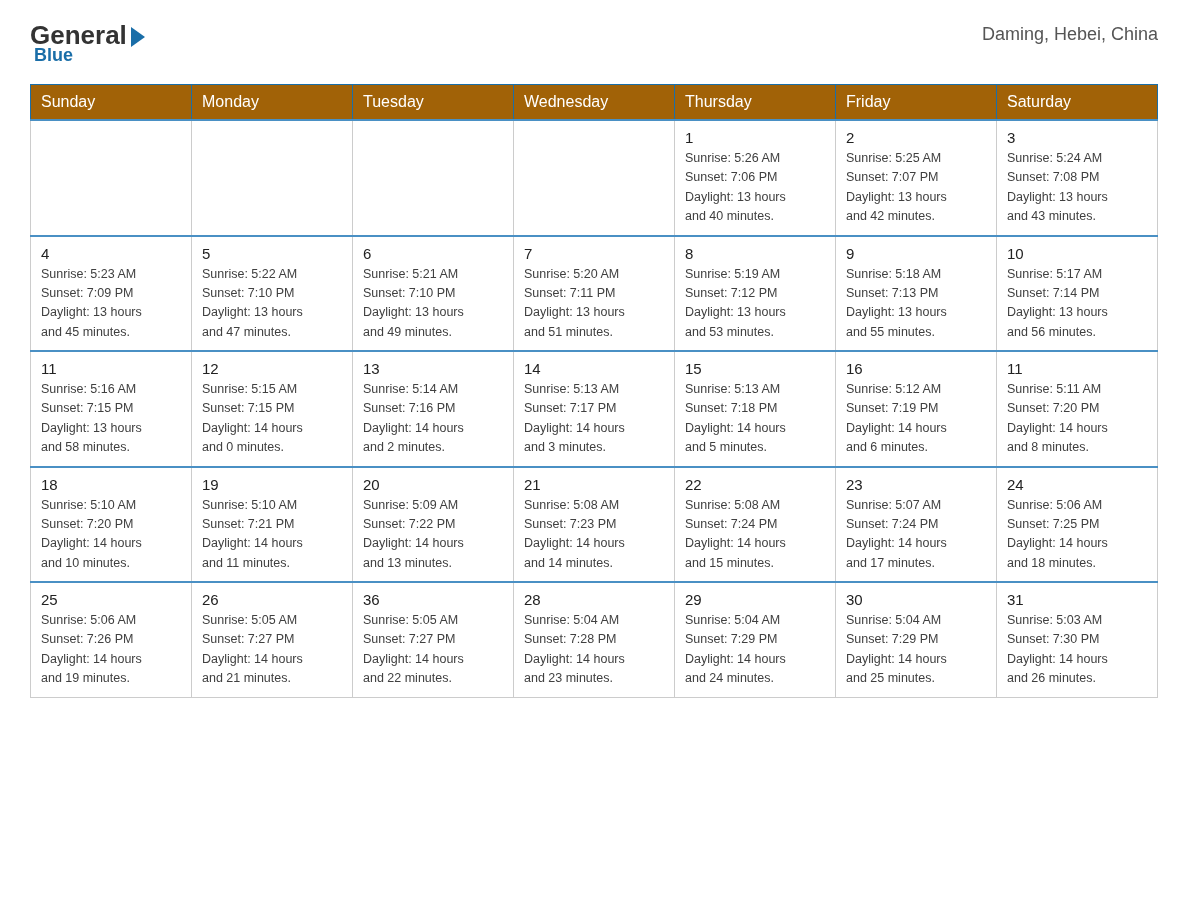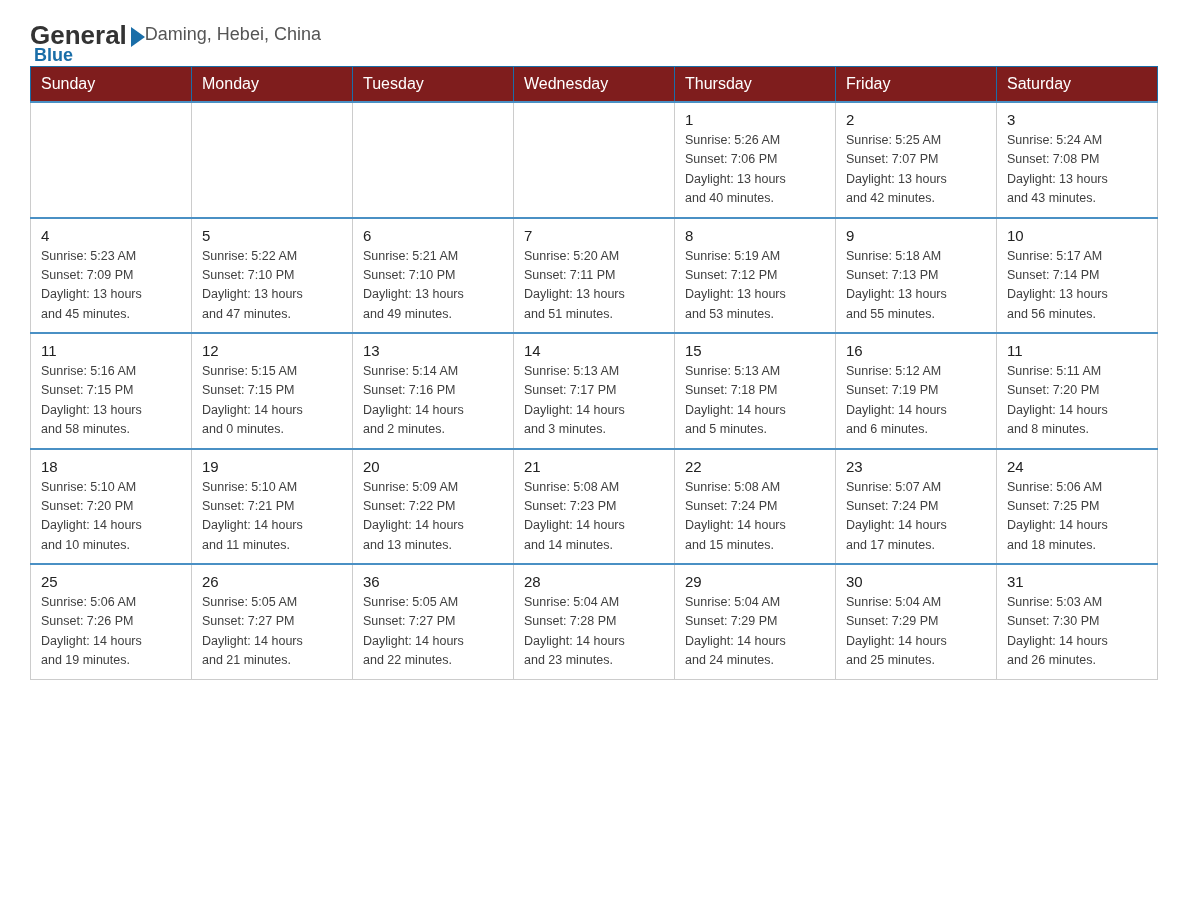--- a/index.html
+++ b/index.html
@@ -5,22 +5,23 @@
     * { margin: 0; padding: 0; box-sizing: border-box; }
     body {
       font-family: Arial, sans-serif;
       background: #fff;
       width: 1188px;
       min-height: 918px;
       padding: 20px 30px;
     }
     .header {
       display: flex;
-      justify-content: flex-start;
+      justify-content: space-between;
       align-items: flex-start;
+      margin-bottom: 18px;
     }
     .logo {
       display: flex;
       flex-direction: column;
       align-items: flex-start;
     }
     .logo-top {
       display: flex;
       align-items: center;
     }
@@ -51,21 +52,21 @@
       font-size: 18px;
       color: #555;
       margin-top: 4px;
     }
     .calendar {
       width: 100%;
       border-collapse: collapse;
       border: 1px solid #ccc;
     }
     .calendar th {
-      background: #7f1d1d;
+      background: #a16207;
       color: #fff;
       padding: 8px 10px;
       text-align: left;
       font-size: 16px;
       font-weight: normal;
       border: 1px solid #1a6ea8;
     }
     .calendar td {
       vertical-align: top;
       padding: 8px 10px;

